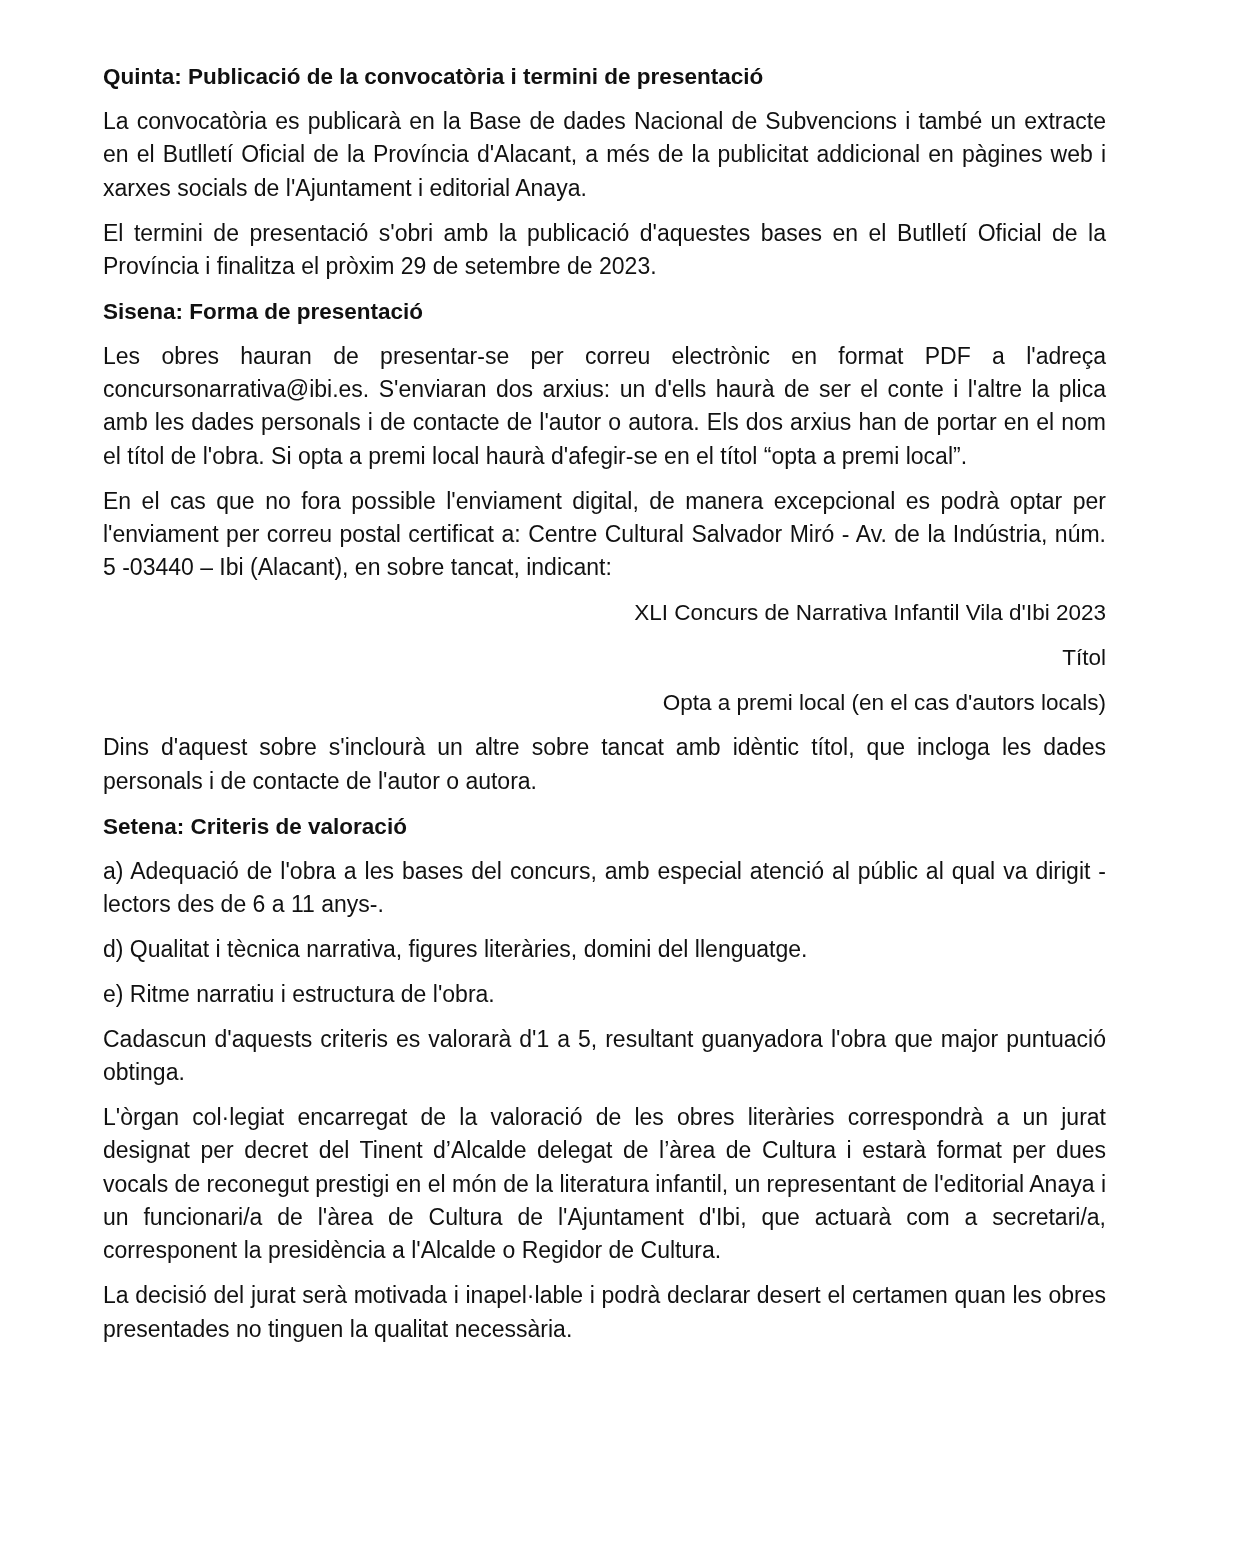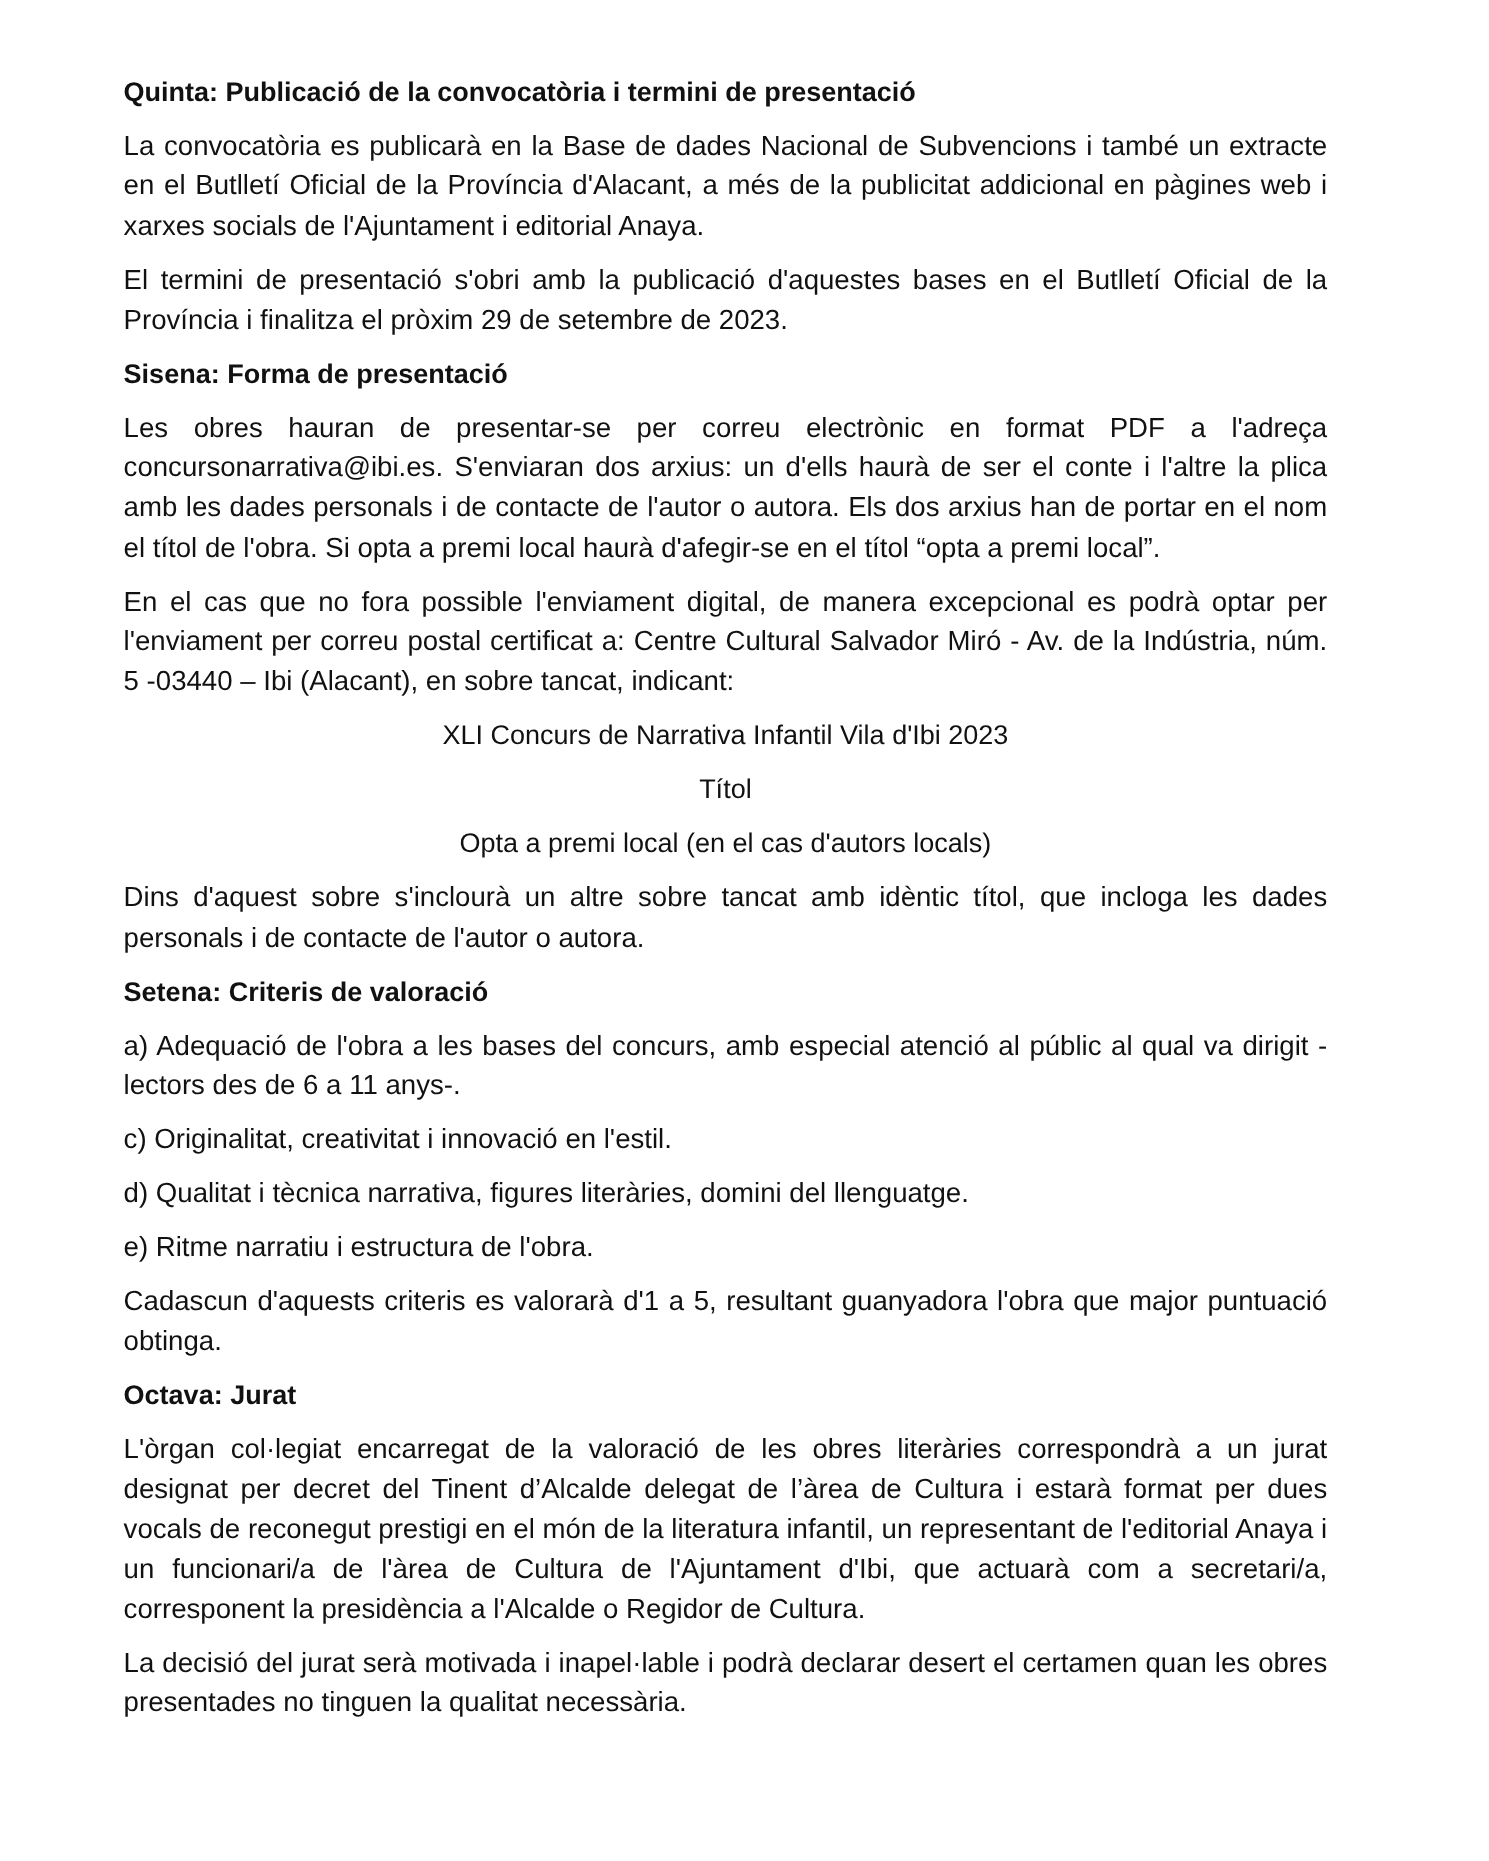--- a/index.html
+++ b/index.html
@@ -23,21 +23,21 @@
       margin: 0 0 11.7px 0;
       text-align: justify;
     }
     .heading {
       font-weight: bold;
       font-size: 22.5px;
       line-height: 33.3px;
       margin: 0 0 11.7px 0;
     }
     .center {
-      text-align: center;
+      text-align: right;
       font-size: 22.5px;
       line-height: 33.3px;
       margin: 0 0 11.7px 0;
     }
     .bold { font-weight: normal; }
   </style>
 </head>
 <body>
 
 <div class="page">
@@ -49,22 +49,20 @@
   <div class="heading">Sisena: Forma de presentació</div>
   <p class="blk"><span>Les obres hauran de presentar-se per correu electrònic en format PDF a l'adreça </span><span class="bold">concursonarrativa@ibi.es</span><span>. S'enviaran dos arxius: un d'ells haurà de ser el conte i l'altre la plica amb les dades personals i de contacte de l'autor o autora. Els dos arxius han de portar en el nom el títol de l'obra. Si opta a premi local haurà d'afegir-se en el títol “opta a premi local”.</span></p>
   <p class="blk">En el cas que no fora possible l'enviament digital, de manera excepcional es podrà optar per l'enviament per correu postal certificat a: Centre Cultural Salvador Miró - Av. de la Indústria, núm. 5 -03440 – Ibi (Alacant), en sobre tancat, indicant:</p>
   <div class="center">XLI Concurs de Narrativa Infantil Vila d'Ibi 2023</div>
   <div class="center">Títol</div>
   <div class="center">Opta a premi local (en el cas d'autors locals)</div>
   <p class="blk">Dins d'aquest sobre s'inclourà un altre sobre tancat amb idèntic títol, que incloga les dades personals i de contacte de l'autor o autora.</p>
 
   <div class="heading">Setena: Criteris de valoració</div>
   <p class="blk">a) Adequació de l'obra a les bases del concurs, amb especial atenció al públic al qual va dirigit -lectors des de 6 a 11 anys-.</p>
-  <p class="blk">c) Originalitat, creativitat i innovació en l'estil.</p>
   <p class="blk">d) Qualitat i tècnica narrativa, figures literàries, domini del llenguatge.</p>
   <p class="blk">e) Ritme narratiu i estructura de l'obra.</p>
   <p class="blk">Cadascun d'aquests criteris es valorarà d'1 a 5, resultant guanyadora l'obra que major puntuació obtinga.</p>
 
-  <div class="heading">Octava: Jurat</div>
   <p class="blk">L'òrgan col·legiat encarregat de la valoració de les obres literàries correspondrà a un jurat designat per decret del Tinent d’Alcalde delegat de l’àrea de Cultura i estarà format per dues vocals de reconegut prestigi en el món de la literatura infantil, un representant de l'editorial Anaya i un funcionari/a de l'àrea de Cultura de l'Ajuntament d'Ibi, que actuarà com a secretari/a, corresponent la presidència a l'Alcalde o Regidor de Cultura.</p>
   <p class="blk">La decisió del jurat serà motivada i inapel·lable i podrà declarar desert el certamen quan les obres presentades no tinguen la qualitat necessària.</p>
 
 </div>
 
 </body></html>

